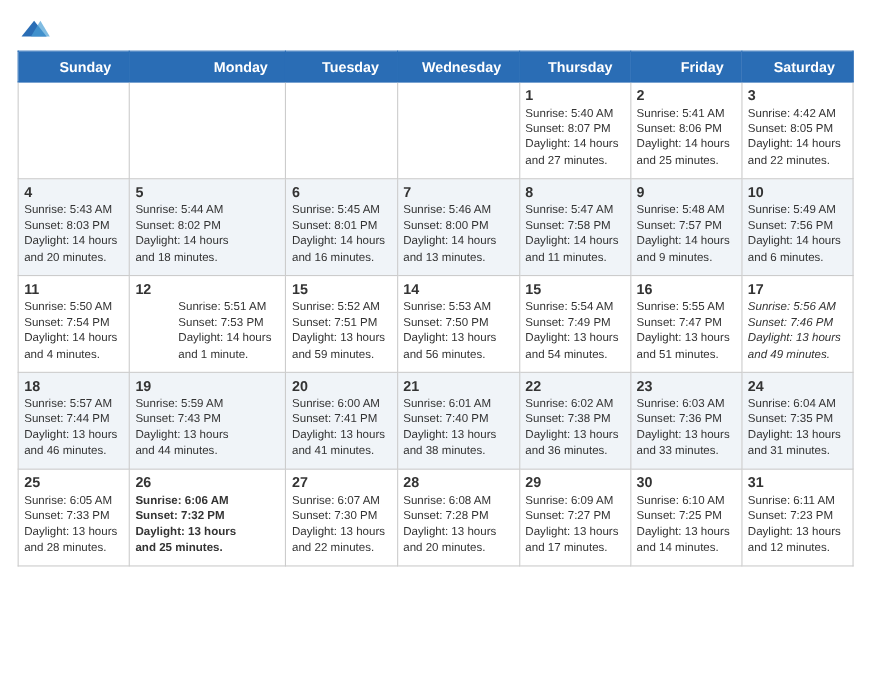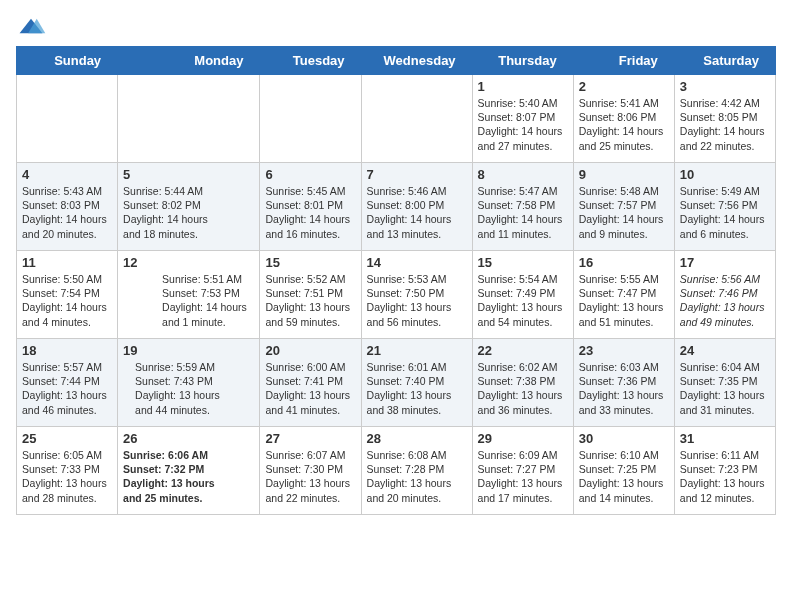--- a/index.html
+++ b/index.html
@@ -254,21 +254,21 @@
       <tr>
         <td>
           <span class="day-number">18</span>
           <div class="cell-content" style="white-space: pre-line;">Sunrise: 5:57 AM
 Sunset: 7:44 PM
 Daylight: 13 hours
 and 46 minutes.</div>
         </td>
         <td>
           <span class="day-number">19</span>
-          <div class="cell-content" style="white-space: pre-line; margin-left: 12px;">Sunrise: 5:59 AM
+          <div class="cell-content" style="white-space: pre-line;">Sunrise: 5:59 AM
 Sunset: 7:43 PM
 Daylight: 13 hours
 and 44 minutes.</div>
         </td>
         <td>
           <span class="day-number">20</span>
           <div class="cell-content" style="white-space: pre-line;">Sunrise: 6:00 AM
 Sunset: 7:41 PM
 Daylight: 13 hours
 and 41 minutes.</div>

